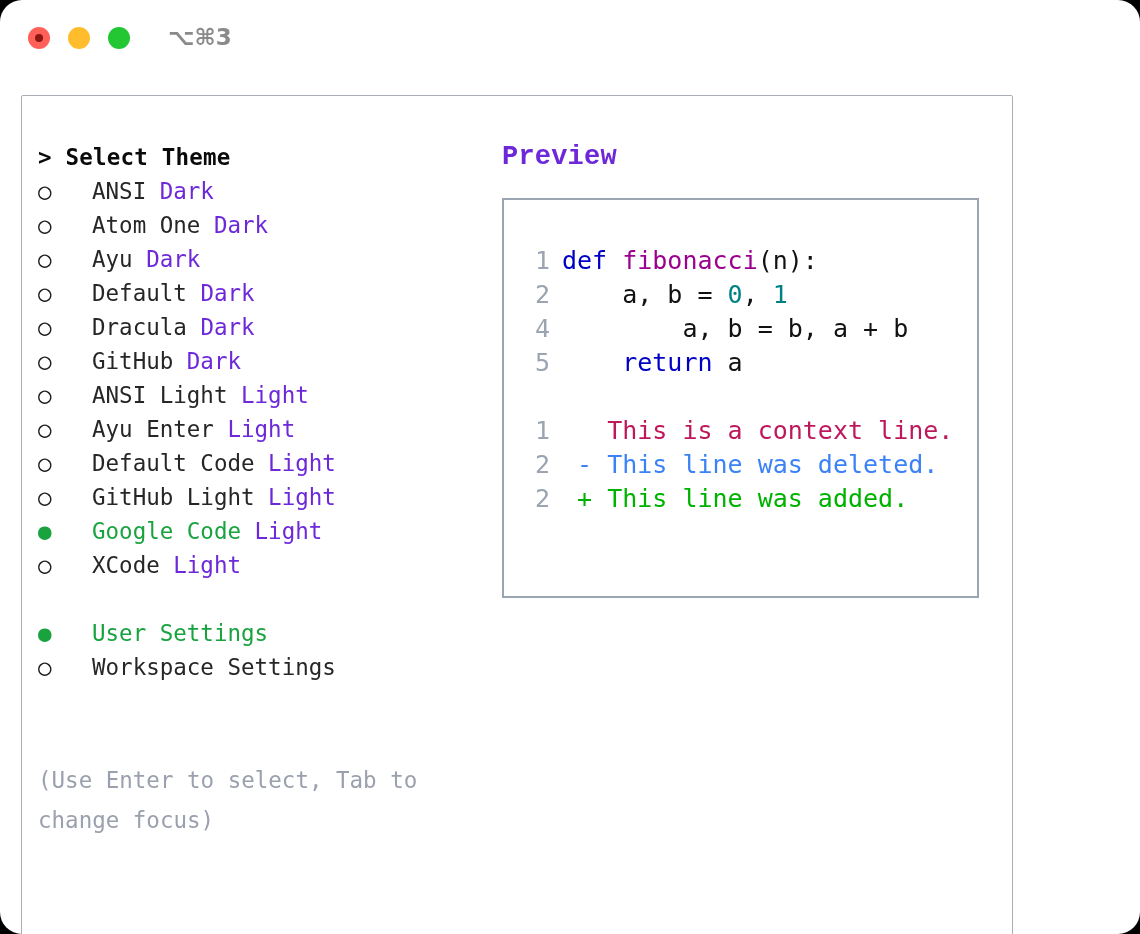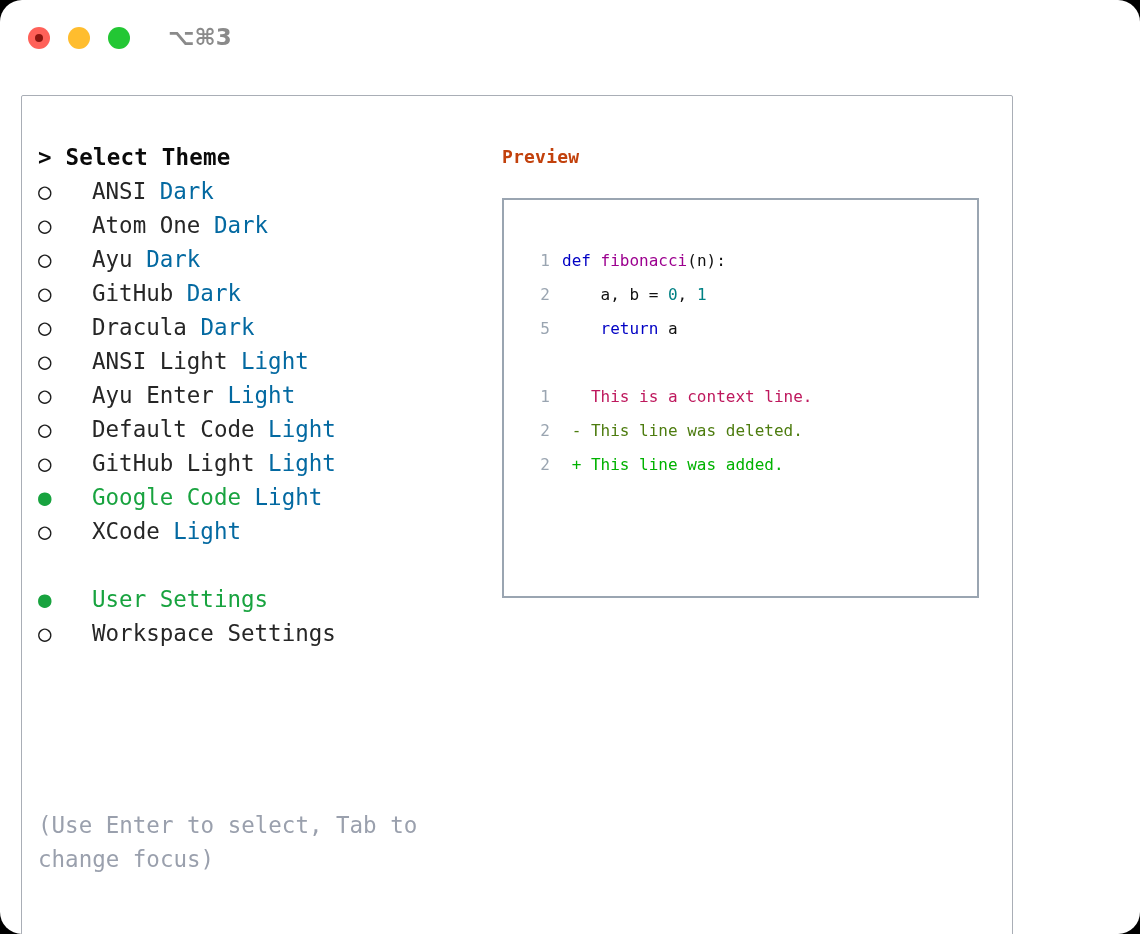--- a/index.html
+++ b/index.html
@@ -97,75 +97,75 @@
     letter-spacing: 0.2px;
   }
   .marker {
     display: inline-block;
     width: 26px;
     color: #1c1c1c;
   }
   .row.selected .marker { color: #18a33f; }
   .row.selected .item-label { color: #18a33f; }
   .item-label { color: #262626; margin-left: 28px; }
-  .item-suffix { color: #0369a1; }
+  .item-suffix { color: #6d28d9; }
   #hint {
     position: absolute;
     left: 16px;
     top: 664px;
     width: 415px;
     font-size: 22.5px;
-    line-height: 34px;
+    line-height: 40px;
     color: #9aa0ad;
-    margin-top: 48px;
   }
 
   
   #right-col {
     position: absolute;
     left: 480px;
     top: 44px;
     width: 490px;
   }
   #preview-title {
-    font-size: 18px;
+    font-size: 27px;
     line-height: 34px;
     font-weight: 700;
-    color: #c2410c;
+    color: #6d28d9;
     letter-spacing: 0.2px;
+    font-family: Liberation Mono, monospace;
   }
   #preview-box {
     margin-top: 24px;
     width: 477px;
     height: 400px;
     border: 2px solid #9aa5b1;
     box-sizing: border-box;
     background: #ffffff;
     padding: 44px 0 0 18px;
   }
   .code-line {
-    font-size: 16px;
+    font-size: 25px;
     line-height: 34px;
     white-space: pre;
     color: #111111;
   }
   .ln {
     display: inline-block;
     width: 28px;
     text-align: right;
     color: #9aa5b1;
     margin-right: 12px;
   }
   .kw   { color: #0000c4; }
   .fn   { color: #9c008f; }
   .num  { color: #008184; }
   .plain{ color: #111111; }
   .blank-gap { height: 34px; }
   .diff-ctx { color: #be185d; }
-  .diff-del { color: #4d7c0f; }
+  .diff-del { color: #3b82f6; }
   .diff-add { color: #00b200; }
 </style>
 </head>
 <body>
 
 <div id="window">
 
   <div id="titlebar">
     <div class="dot" id="dot-red"></div>
     <div class="dot" id="dot-yellow"></div>
@@ -174,22 +174,23 @@
   </div>
 
   <div id="frame">
 
     <div id="left-col">
       <div class="row section-head">&gt; Select Theme</div>
       <div id="theme-list">
           <div class="row"><span class="marker">○</span><span class="item-label">ANSI </span><span class="item-suffix">Dark</span></div>
           <div class="row"><span class="marker">○</span><span class="item-label">Atom One </span><span class="item-suffix">Dark</span></div>
           <div class="row"><span class="marker">○</span><span class="item-label">Ayu </span><span class="item-suffix">Dark</span></div>
+          <div class="row"><span class="marker">○</span><span class="item-label">Default </span><span class="item-suffix">Dark</span></div>
+          <div class="row"><span class="marker">○</span><span class="item-label">Dracula </span><span class="item-suffix">Dark</span></div>
           <div class="row"><span class="marker">○</span><span class="item-label">GitHub </span><span class="item-suffix">Dark</span></div>
-          <div class="row"><span class="marker">○</span><span class="item-label">Dracula </span><span class="item-suffix">Dark</span></div>
           <div class="row"><span class="marker">○</span><span class="item-label">ANSI Light </span><span class="item-suffix">Light</span></div>
           <div class="row"><span class="marker">○</span><span class="item-label">Ayu Enter </span><span class="item-suffix">Light</span></div>
           <div class="row"><span class="marker">○</span><span class="item-label">Default Code </span><span class="item-suffix">Light</span></div>
           <div class="row"><span class="marker">○</span><span class="item-label">GitHub Light </span><span class="item-suffix">Light</span></div>
           <div class="row selected"><span class="marker">●</span><span class="item-label">Google Code </span><span class="item-suffix">Light</span></div>
           <div class="row"><span class="marker">○</span><span class="item-label">XCode </span><span class="item-suffix">Light</span></div>
         </div>
 
       <div class="blank-gap"></div>
 
@@ -200,20 +201,21 @@
     </div>
 
     <div id="hint">(Use Enter to select, Tab to change focus)</div>
 
     <div id="right-col">
       <div id="preview-title">Preview</div>
       <div id="preview-box">
         <div id="code-block">
             <div class="code-line"><span class="ln">1</span><span class="kw">def</span><span class="plain"> </span><span class="fn">fibonacci</span><span class="plain">(n):</span></div>
             <div class="code-line"><span class="ln">2</span><span class="plain">    a, b = </span><span class="num">0</span><span class="plain">, </span><span class="num">1</span></div>
+            <div class="code-line"><span class="ln">4</span><span class="plain">        a, b = b, a + b</span></div>
             <div class="code-line"><span class="ln">5</span><span class="plain">    </span><span class="kw">return</span><span class="plain"> a</span></div>
           </div>
         <div class="blank-gap"></div>
         <div id="diff-block">
             <div class="code-line"><span class="ln">1</span><span class="diff-ctx">   This is a context line.</span></div>
             <div class="code-line"><span class="ln">2</span><span class="diff-del"> - This line was deleted.</span></div>
             <div class="code-line"><span class="ln">2</span><span class="diff-add"> + This line was added.</span></div>
           </div>
       </div>
     </div>

